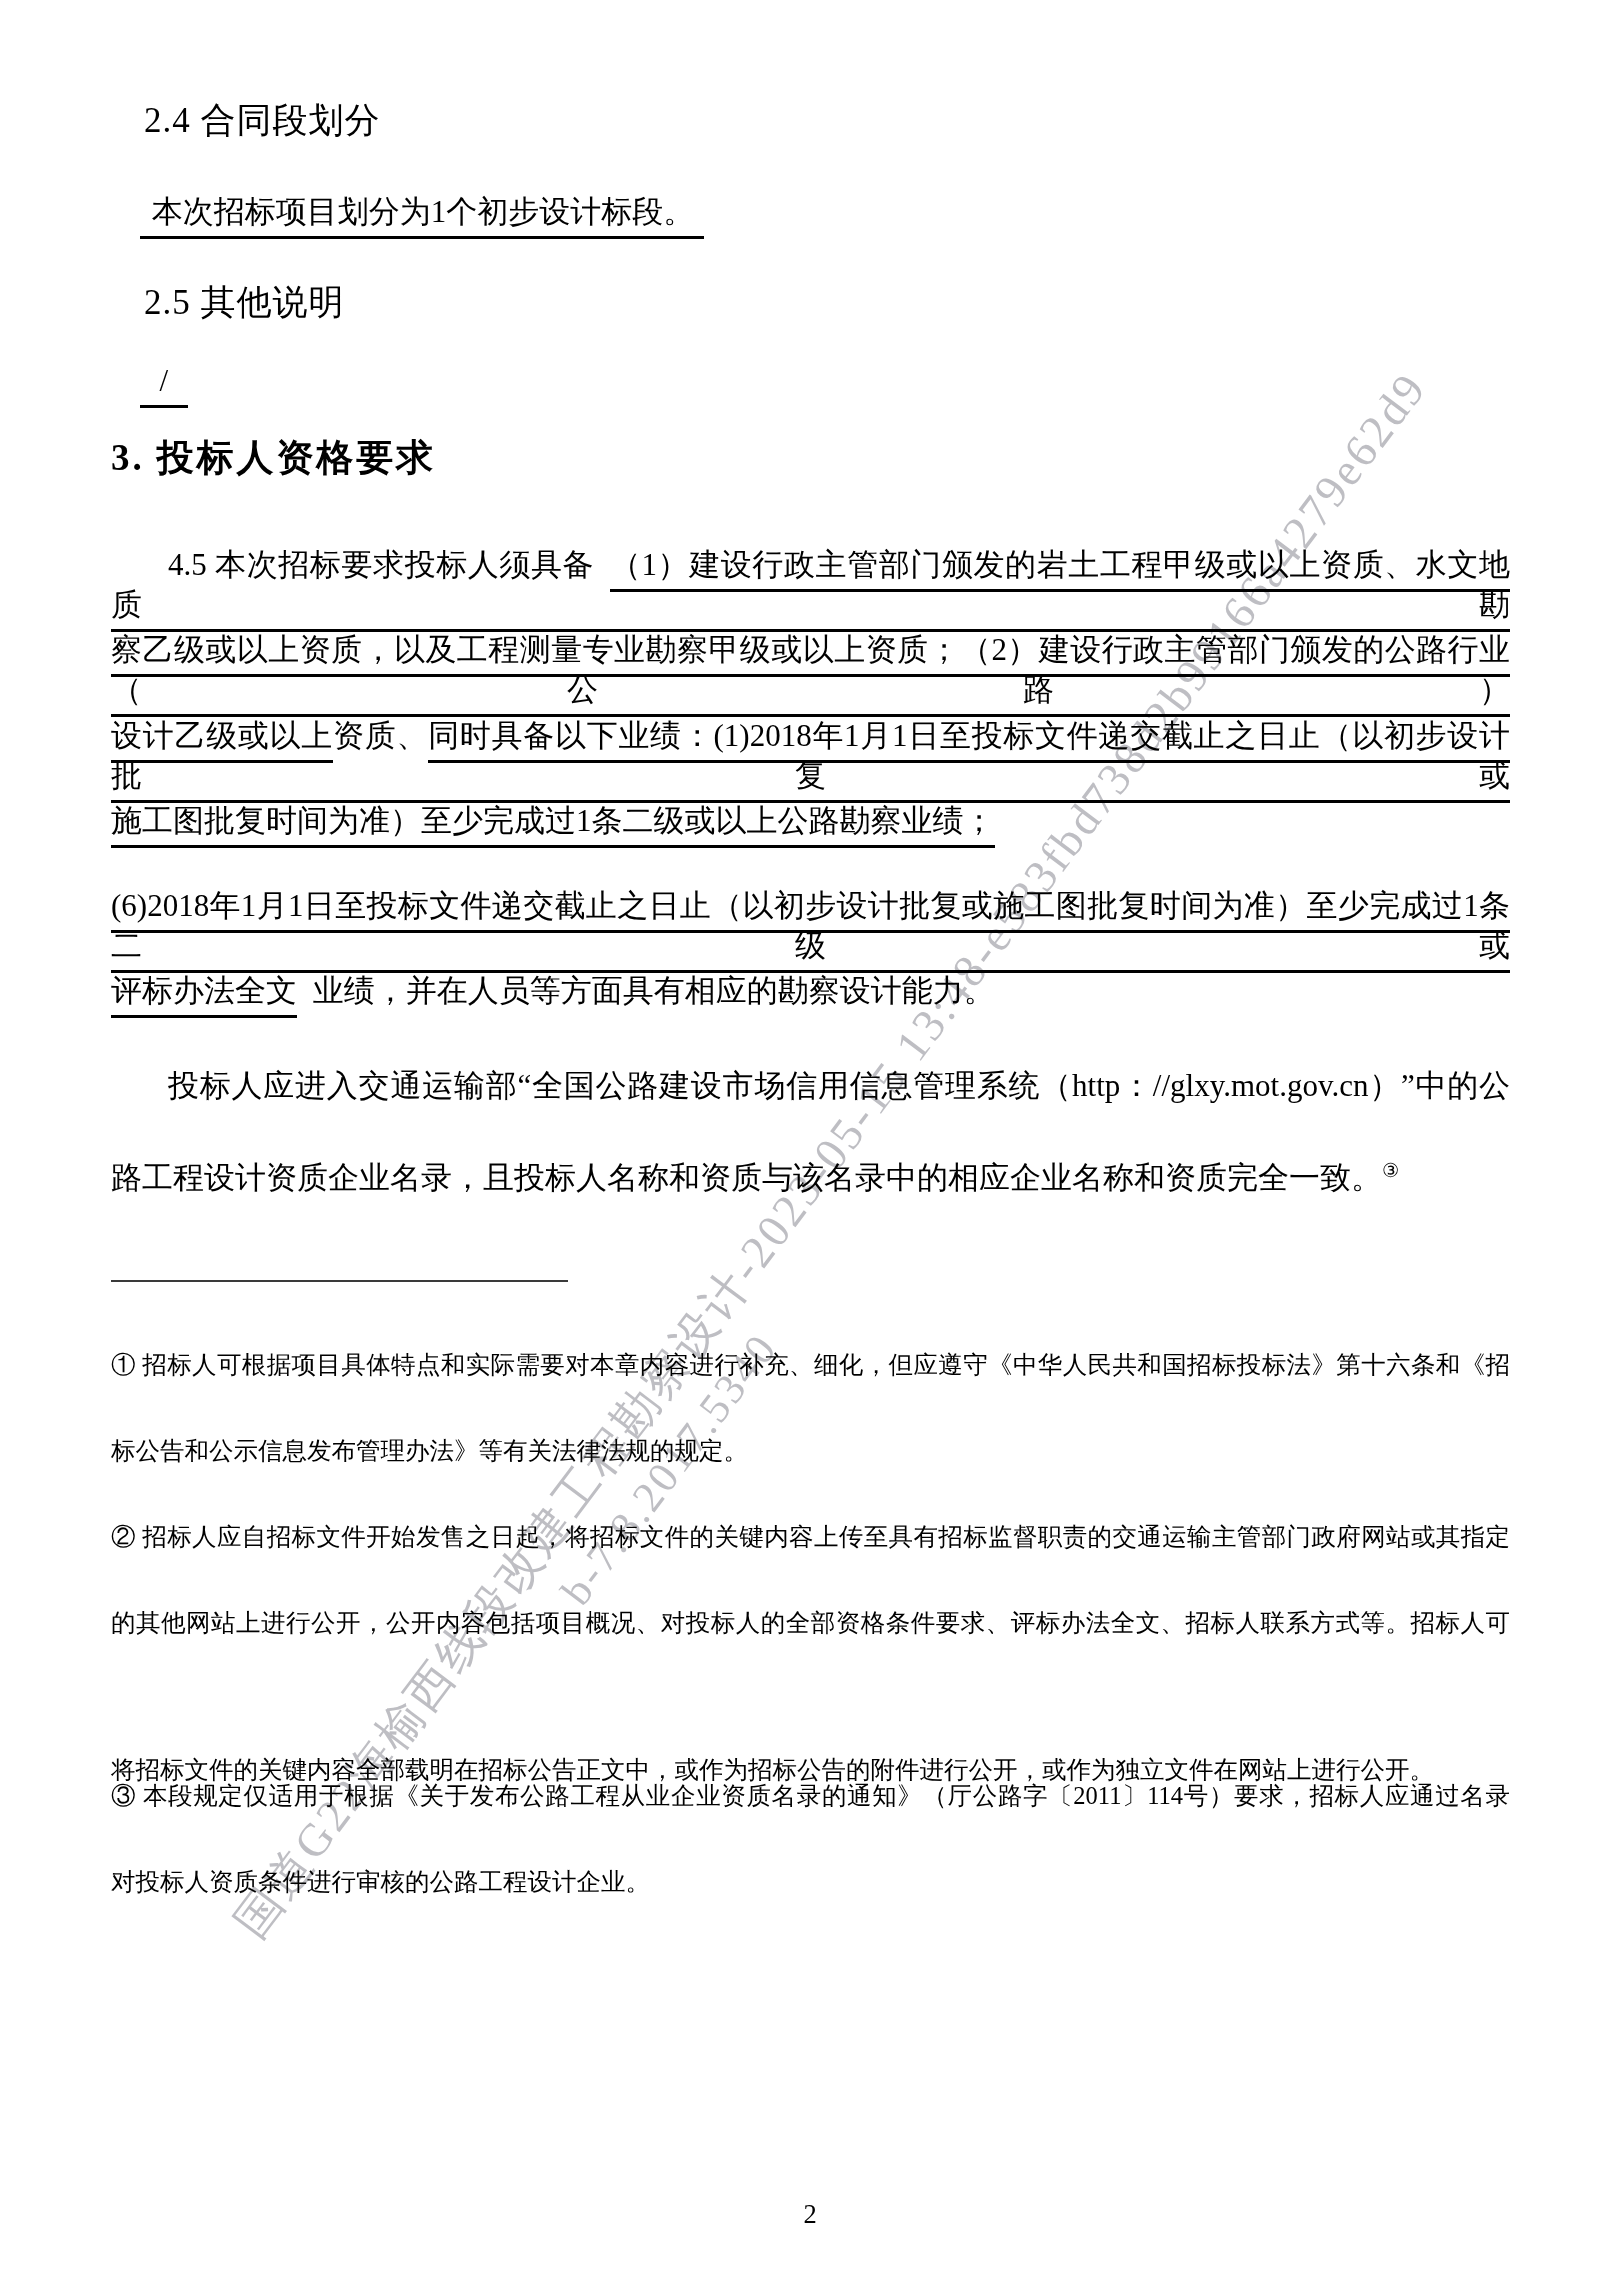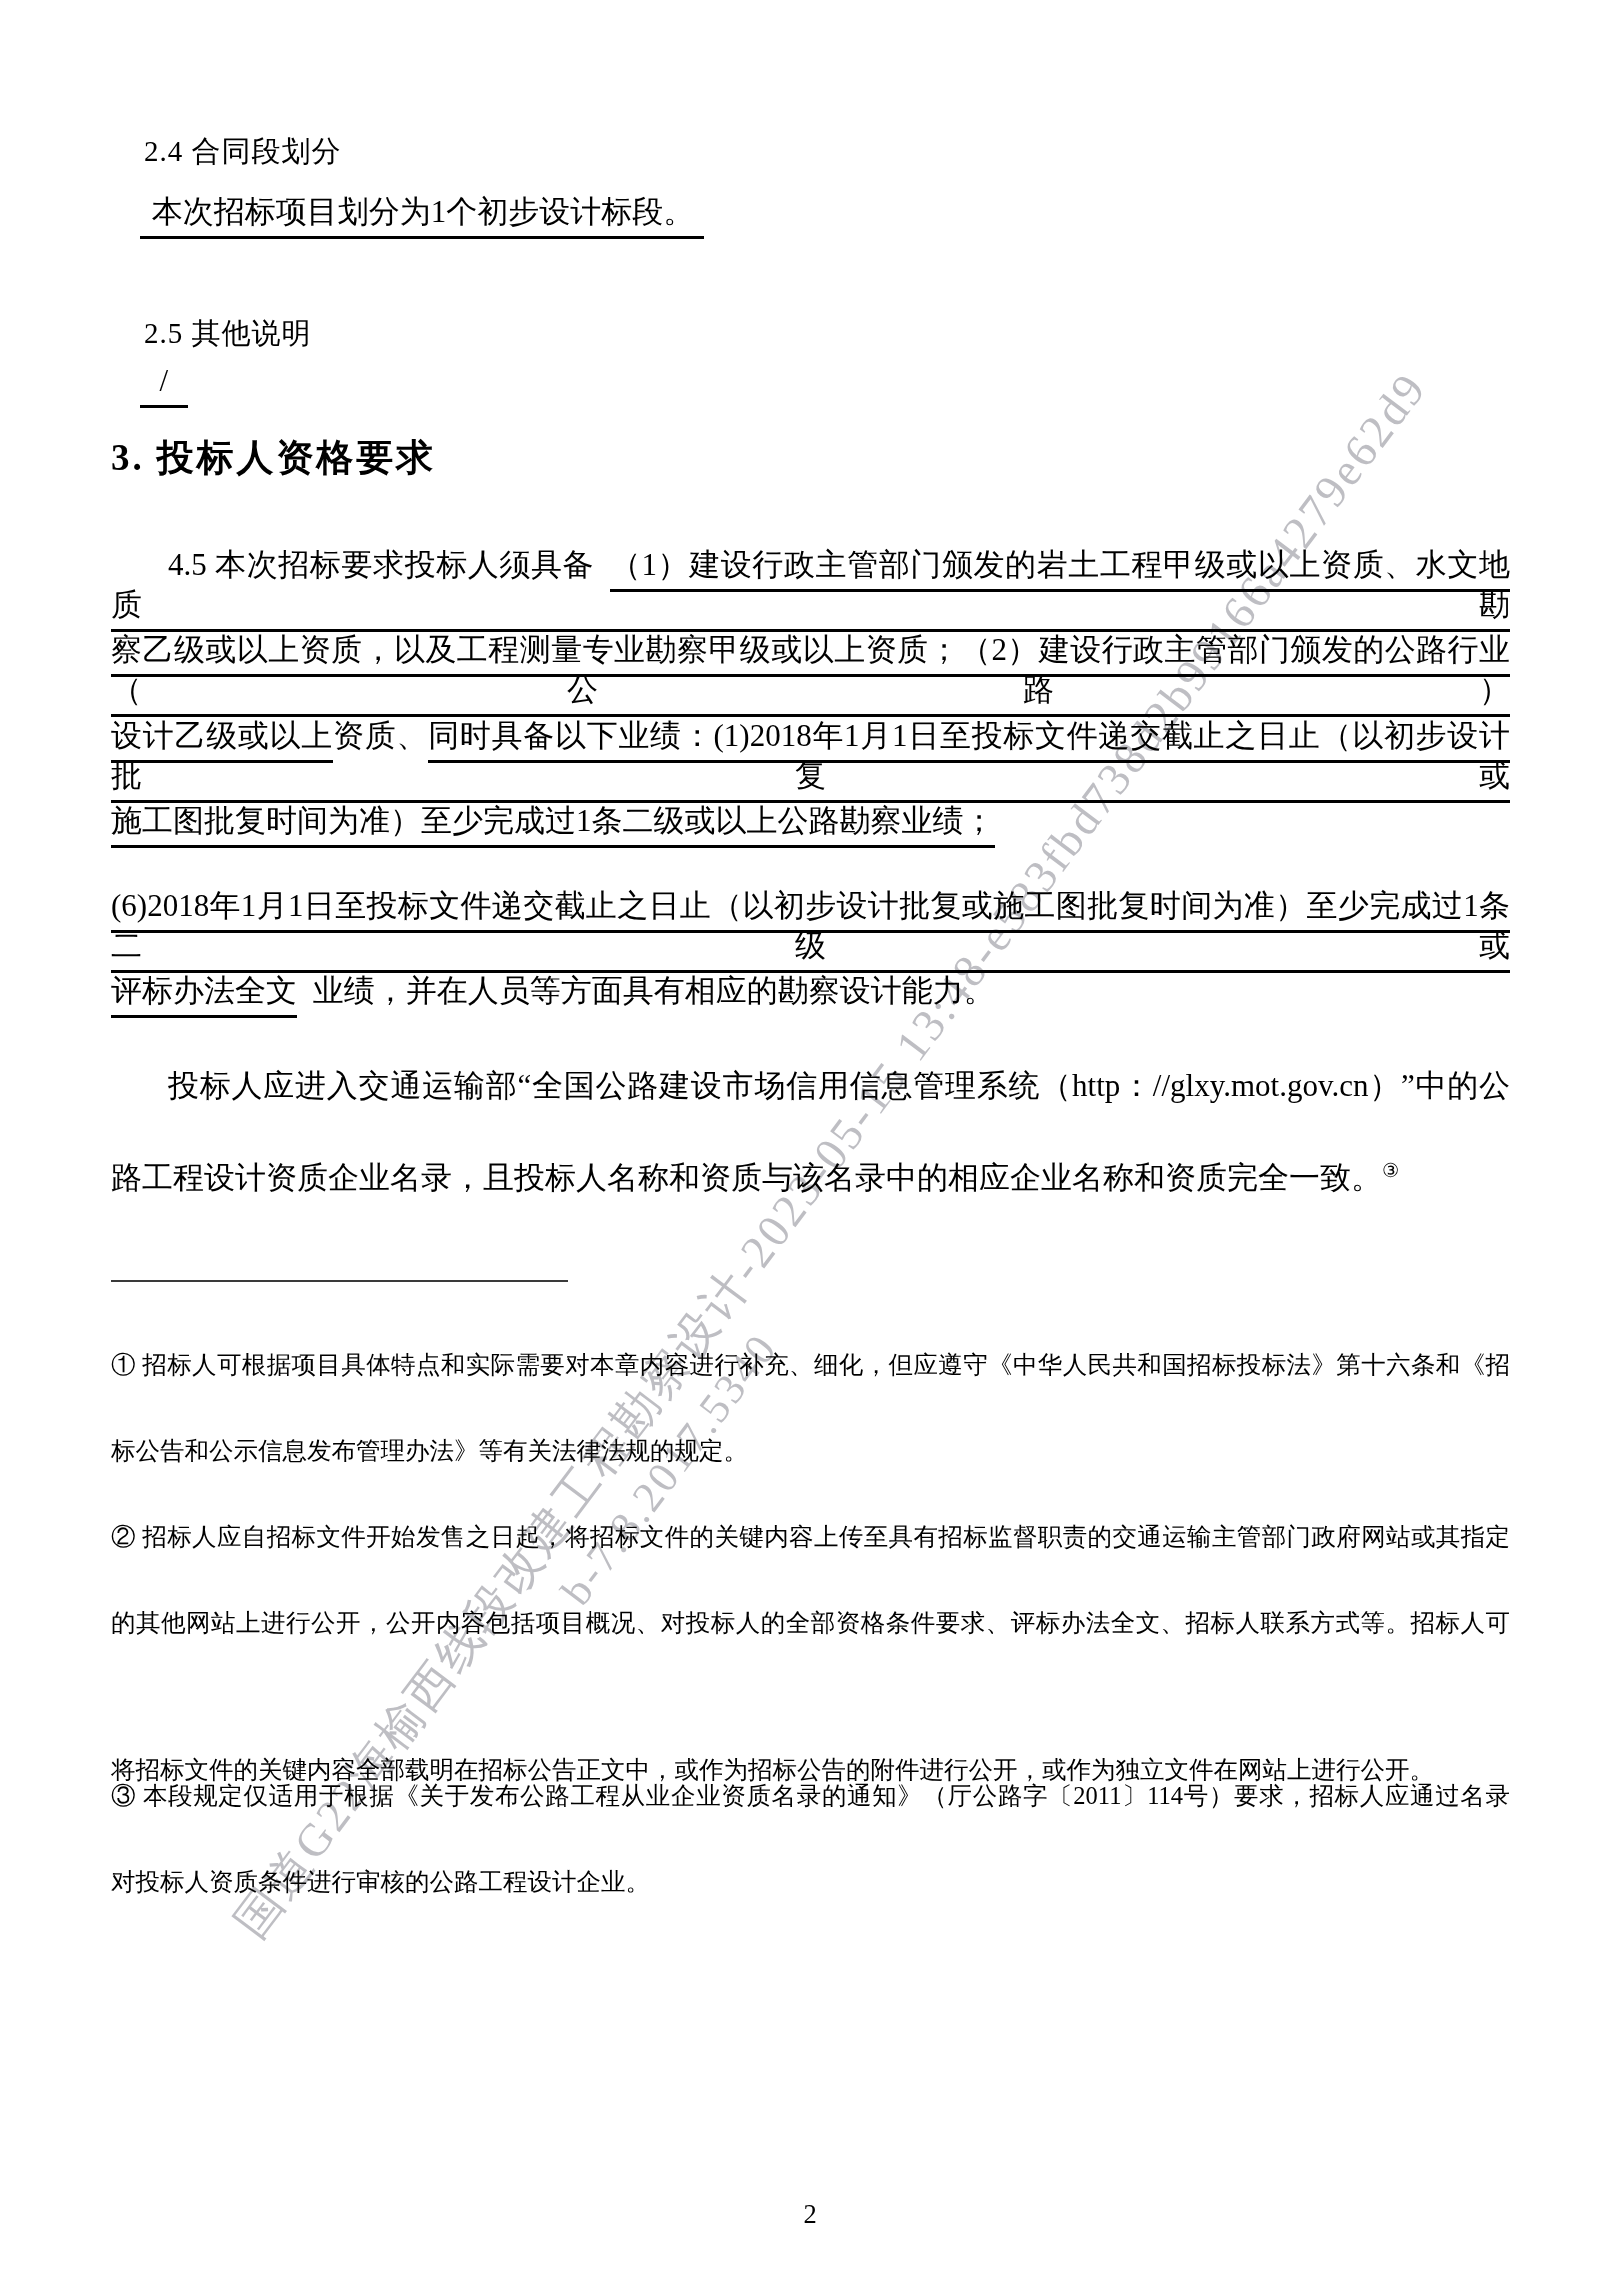--- a/index.html
+++ b/index.html
@@ -10,21 +10,21 @@
     color:#000;
     position:relative;
     overflow:hidden;
   }
   .page{position:absolute;inset:0;background:#ffffff;}
   .line{position:absolute;white-space:normal;line-height:1.3;}
   .abs-left{left:111px;right:110px;}
   .full{text-align:justify;text-align-last:justify;}
   .body-fs{font-size:31px;}
   .fn-fs{font-size:24.5px;}
-  .h-sub{font-size:29px;letter-spacing:1px;margin-top:35px;}
+  .h-sub{font-size:35px;letter-spacing:1px;}
   .h-main{font-size:37px;font-weight:bold;letter-spacing:2.9px;}
   .u{border-bottom:3.9px solid #000;padding-bottom:6.9px;}
   .indent{text-indent:57px;}
   .gap-l{margin-left:15.7px;}
   .gap-r{margin-right:15.7px;}
   .gap-lr{margin:0 0;}
   .slash-pad{padding:0 19.6px 6.9px 19.6px;}
   sup.fnref{font-size:0.62em;vertical-align:super;line-height:0;}
   .separator{position:absolute;left:111px;top:1280px;width:457px;height:2px;background:#3a3a3a;}
   .watermark{

